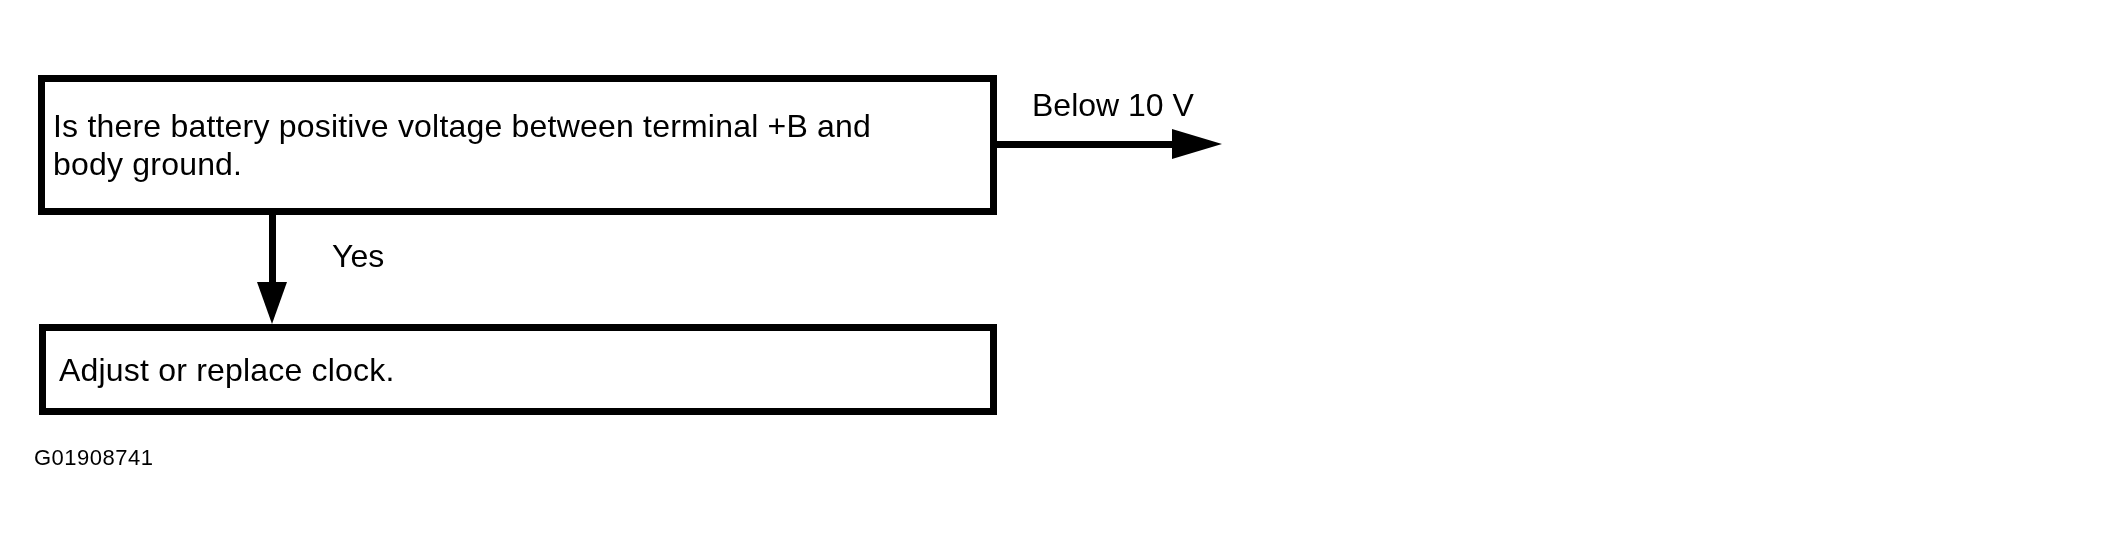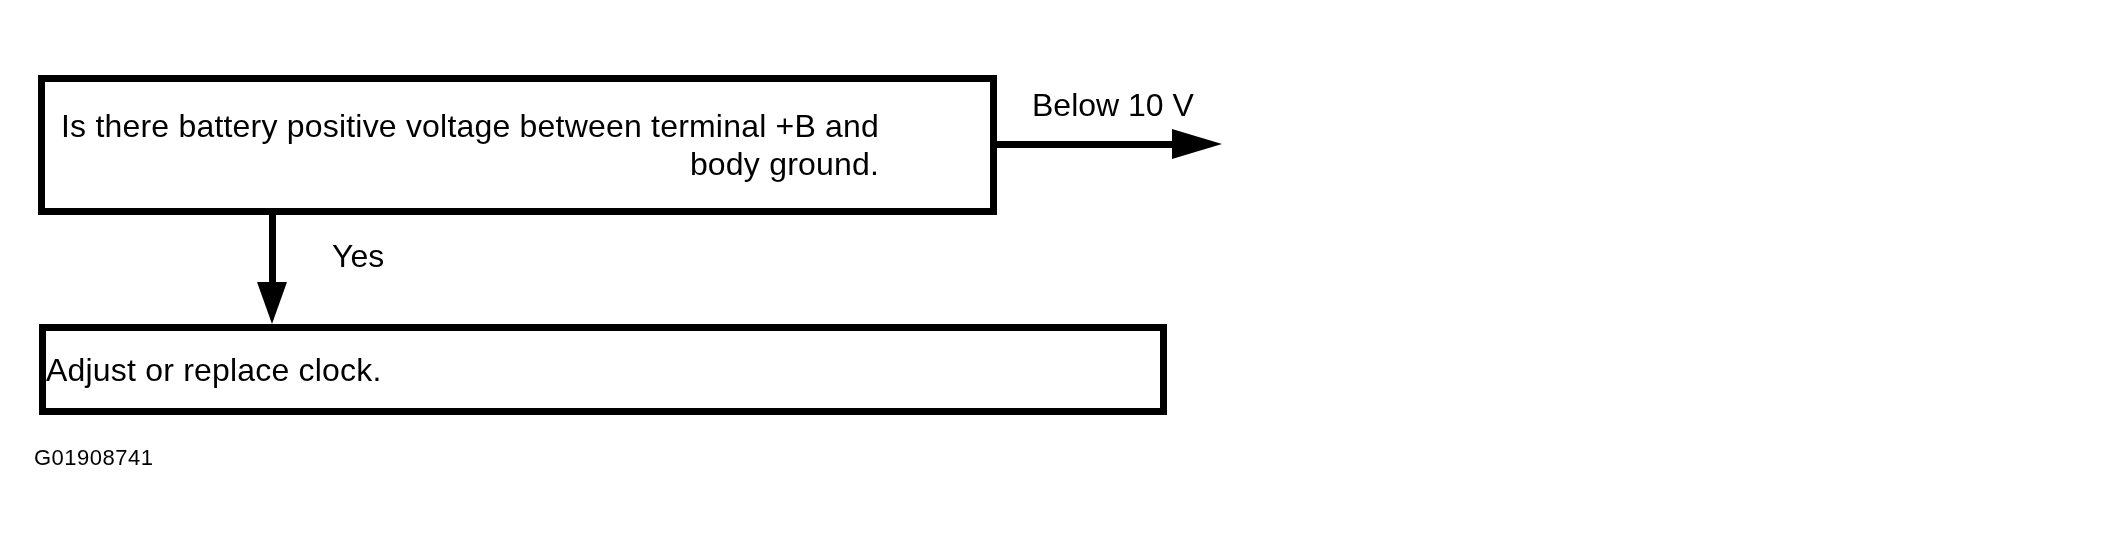--- a/index.html
+++ b/index.html
@@ -28,31 +28,31 @@
     font-size: 32px;
     line-height: 38px;
     letter-spacing: 0.2px;
   }
   .node-text {
     white-space: pre-line;
   }
   .node-decision {
     left: 38px; top: 75px;
     width: 959px; height: 140px;
-    padding-left: 16px;
-    text-align: right;
+    padding-left: 8px;
   }
   .node-repair {
     left: 1222px; top: 77px;
     width: 863px; height: 93px;
     padding-left: 21px;
   }
   .node-clock {
     left: 39px; top: 324px;
-    width: 1128px; height: 91px;
+    width: 958px; height: 91px;
+    padding-left: 13px;
   }
   .edge-label {
     position: absolute;
     font-size: 32px;
     line-height: 1.15;
     white-space: nowrap;
   }
   .label-below10v { left: 1032px; top: 87px; }
   .label-yes      { left: 303px;  top: 238px; margin-left: 29px; }
 

